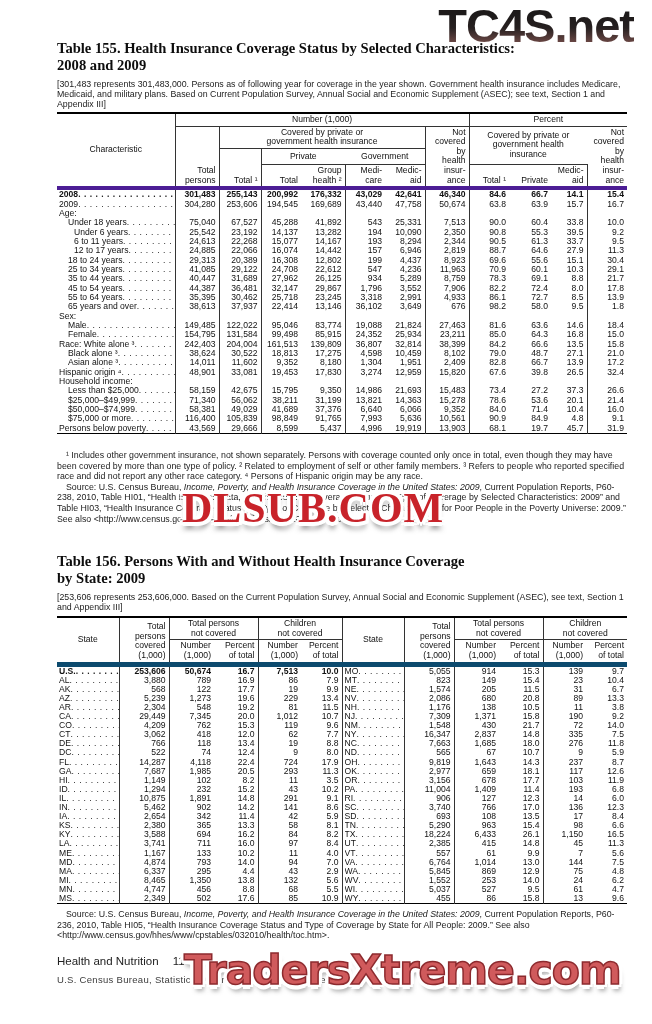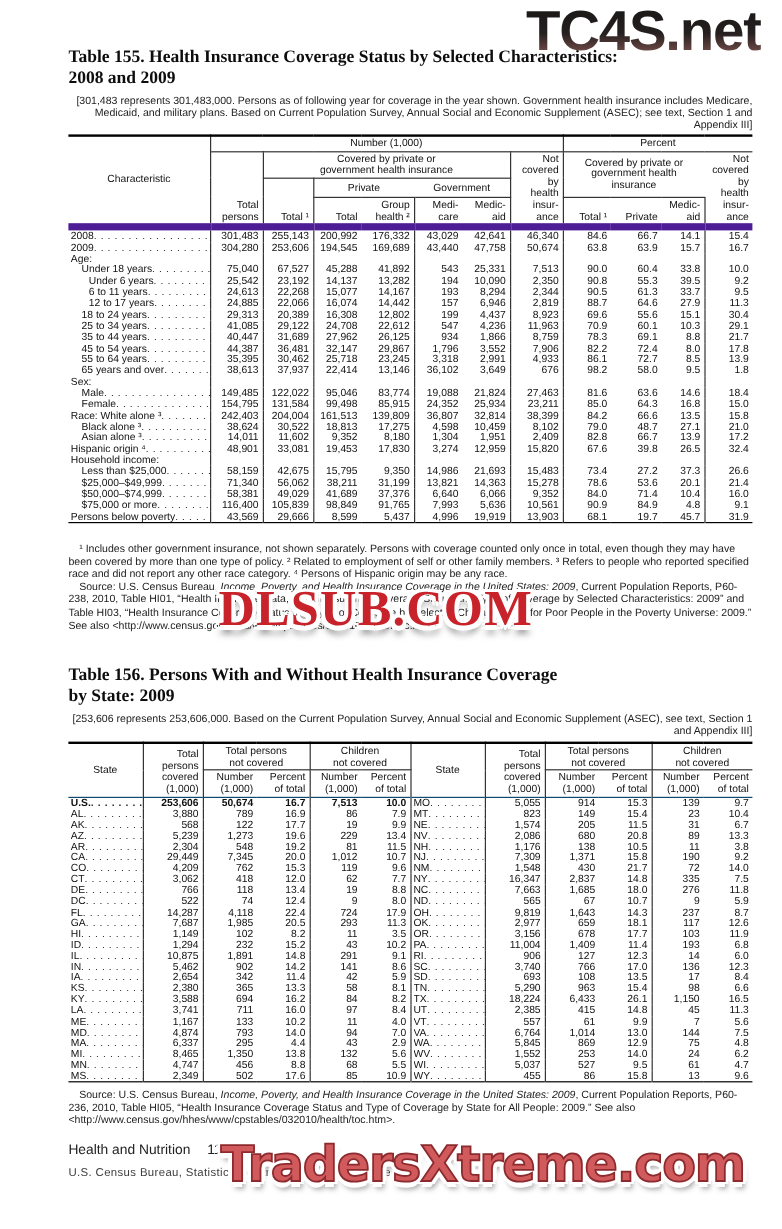--- a/index.html
+++ b/index.html
@@ -4,46 +4,46 @@
 <style>
   html,body{margin:0;padding:0;background:#fff;}
   body{width:652px;height:1024px;position:relative;overflow:hidden;
        font-family:"Liberation Sans",sans-serif;color:#1a1a1a;
        -webkit-font-smoothing:antialiased;}
   .content{position:absolute;left:57px;top:40px;width:570px;}
 
   
   .tbl-title{font-family:"Liberation Serif",serif;font-weight:bold;
              font-size:14.6px;line-height:17px;color:#0d0d0d;}
-  .tbl-note{font-size:8.8px;line-height:10px;margin-top:5px;color:#222;text-align:right;}
+  .tbl-note{font-size:8.8px;line-height:10px;margin-top:5px;color:#222;}
 
   
   table{border-collapse:collapse;table-layout:fixed;width:570px;
         font-size:8.6px;color:#111;}
   th,td{padding:0;font-weight:normal;}
   th{font-size:8.6px;line-height:9.6px;}
   .pre{white-space:pre-line;}
   .vb{vertical-align:bottom;}
   .ctr{text-align:center;vertical-align:middle;}
   .rt{text-align:right;padding-right:3px;}
   .vr{border-right:1px solid #333;}
   .hb{border-bottom:1px solid #333;}
   .b{font-weight:bold;}
 
   
   .t155{margin-top:3px;border-top:2px solid #000;border-bottom:1px solid #000;}
   .t155 thead th{padding:1px 3px;}
   .t155 tbody td{line-height:9.35px;height:9.35px;overflow:hidden;white-space:nowrap;}
-  .t155 tbody tr:first-child td{border-top:6px solid #4c1d95;}
+  .t155 tbody tr:first-child td{border-top:4px solid #4c1d95;font-weight:bold;}
 
   
   .t156{margin-top:4px;border-top:2px solid #000;border-bottom:1px solid #000;}
   .t156 thead th{padding:1px 3px;}
   .t156 tbody td{line-height:9.1px;height:9.1px;overflow:hidden;white-space:nowrap;}
-  .t156 tbody tr:first-child td{border-top:1px solid #0c4a6e;}
+  .t156 tbody tr:first-child td{border-top:5px solid #0c4a6e;}
 
   
   .lblwrap{display:flex;align-items:baseline;overflow:hidden;}
   .txt{white-space:nowrap;}
   .leader{flex:1;overflow:hidden;white-space:nowrap;color:#222;}
   .leader::before{content:" . . . . . . . . . . . . . . . . . . . . . . . . . . . . ";letter-spacing:.5px;}
   .i1 .txt{padding-left:9px;}
   .i2 .txt{padding-left:15px;text-align:center;}
   .lbl{padding-left:2px;}
 
@@ -332,21 +332,21 @@
             <div class="lblwrap">
               <span class="txt">35 to 44 years</span>
               <span class="leader"></span>
             </div>
           </td>
           <td class="rt vr">40,447</td>
           <td class="rt vr">31,689</td>
           <td class="rt">27,962</td>
           <td class="rt vr">26,125</td>
           <td class="rt">934</td>
-          <td class="rt vr">1,866</td>
+          <td class="rt vr">5,289</td>
           <td class="rt vr">8,759</td>
           <td class="rt">78.3</td>
           <td class="rt">69.1</td>
           <td class="rt vr">8.8</td>
           <td class="rt">21.7</td>
         </tr>
         <tr>
           <td class="lbl vr i1">
             <div class="lblwrap">
               <span class="txt">45 to 54 years</span>

